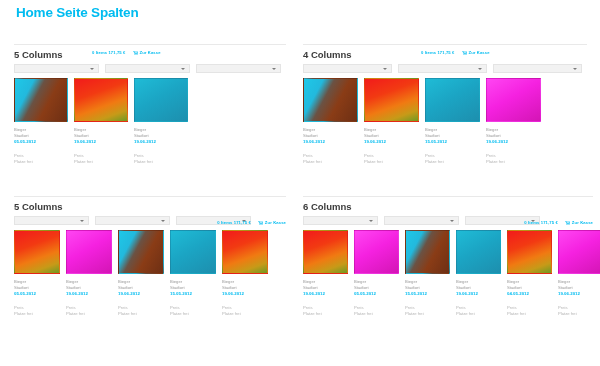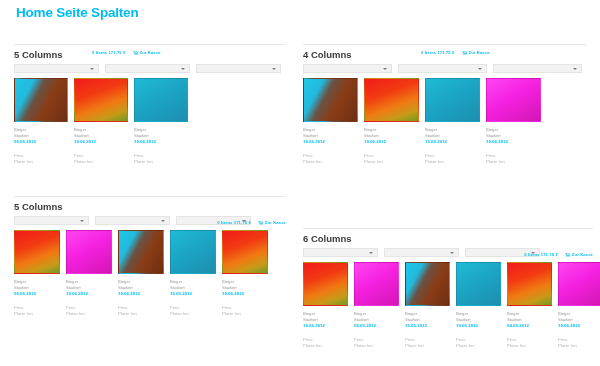--- a/index.html
+++ b/index.html
@@ -16,21 +16,21 @@
     font-size: 13.5px; font-weight: bold;
     color: #00bcf0; letter-spacing: -0.2px;
     white-space: nowrap;
   }
 
   
   .block { position: absolute; }
   .block-3 { left: 14px;  top: 44px;  width: 272px; }
   .block-4 { left: 303px; top: 44px;  width: 284px; }
   .block-5 { left: 14px;  top: 196px; width: 272px; }
-  .block-6 { left: 303px; top: 196px; width: 290px; margin-top: 32px; }
+  .block-6 { left: 303px; top: 196px; width: 290px; }
 
   .block-rule {
     height: 1px; background: #e9e9e9; width: 100%;
     margin-bottom: 4px;
   }
 
   .block-head {
     position: relative; height: 13px; width: 100%;
   }
   .block-title {

